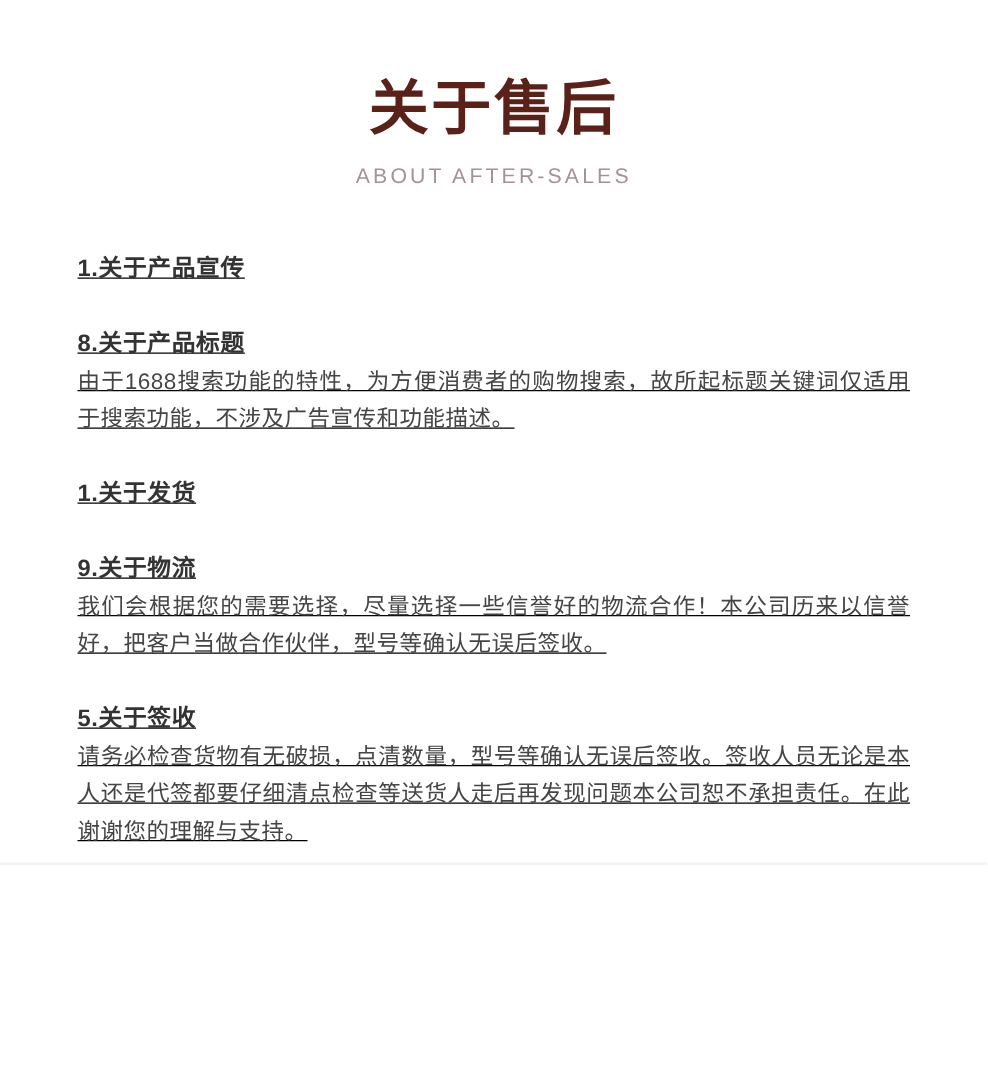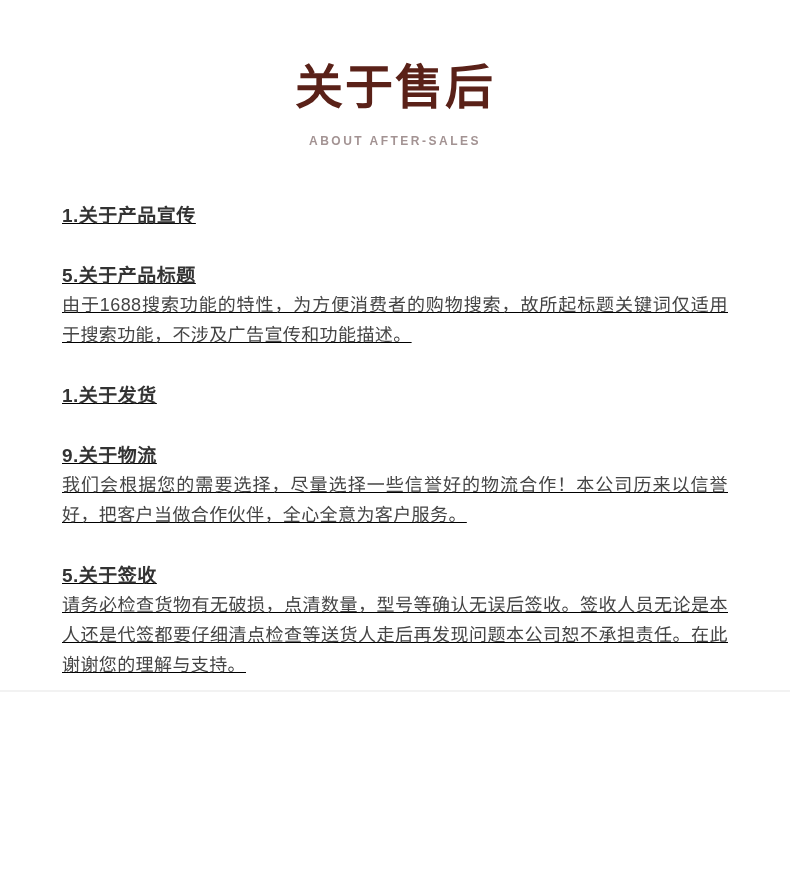--- a/index.html
+++ b/index.html
@@ -27,25 +27,24 @@
   }
   .page-title {
     font-size: 48px;
     line-height: 1.1;
     font-weight: 700;
     color: var(--c-title);
     letter-spacing: 2px;
   }
   .page-subtitle {
     margin-top: 17px;
-    font-size: 12px;
+    font-size: 17px;
     line-height: 18px;
     color: var(--c-subtitle);
     letter-spacing: 2.5px;
-    font-weight: bold;
   }
   .sections {
     margin-top: 52px;
     text-decoration: underline;
   }
   .section {
     margin-bottom: 32px;
   }
   .section-heading {
     font-size: 19px;
@@ -81,31 +80,31 @@
     <div class="page-subtitle">ABOUT AFTER-SALES</div>
   </header>
 
   <main class="sections">
 
     <section class="section">
       <h2 class="section-heading">1.关于产品宣传</h2>
     </section>
 
     <section class="section">
-      <h2 class="section-heading">5.关于产品标题</h2>
+      <h2 class="section-heading">8.关于产品标题</h2>
       <p class="section-body">由于1688搜索功能的特性，为方便消费者的购物搜索，故所起标题关键词仅适用于搜索功能，不涉及广告宣传和功能描述。</p>
     </section>
 
     <section class="section">
       <h2 class="section-heading">1.关于发货</h2>
     </section>
 
     <section class="section">
       <h2 class="section-heading">9.关于物流</h2>
-      <p class="section-body">我们会根据您的需要选择，尽量选择一些信誉好的物流合作！本公司历来以信誉好，把客户当做合作伙伴，全心全意为客户服务。</p>
+      <p class="section-body">我们会根据您的需要选择，尽量选择一些信誉好的物流合作！本公司历来以信誉好，把客户当做合作伙伴，型号等确认无误后签收。</p>
     </section>
 
     <section class="section">
       <h2 class="section-heading">5.关于签收</h2>
       <p class="section-body">请务必检查货物有无破损，点清数量，型号等确认无误后签收。签收人员无论是本人还是代签都要仔细清点检查等送货人走后再发现问题本公司恕不承担责任。在此谢谢您的理解与支持。</p>
     </section>
 
   </main>
 
   <div class="bottom-divider"></div>

